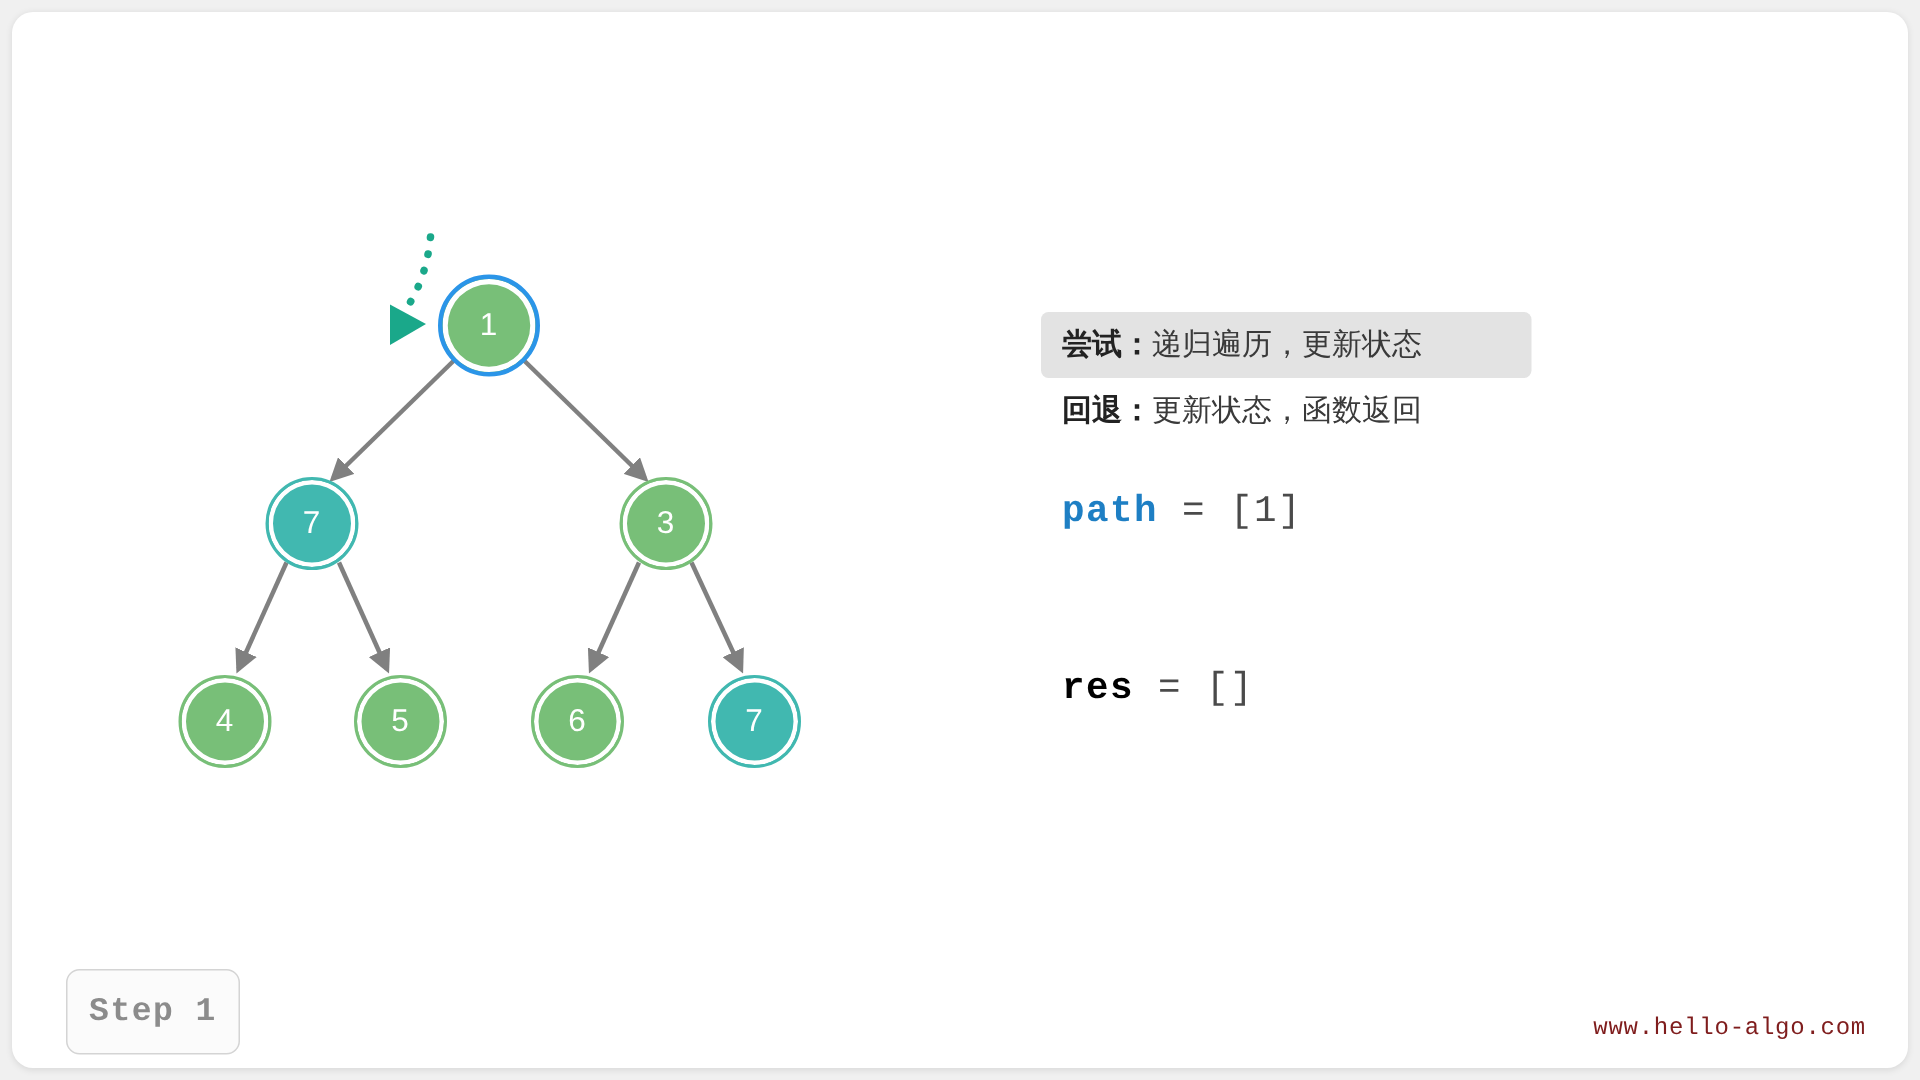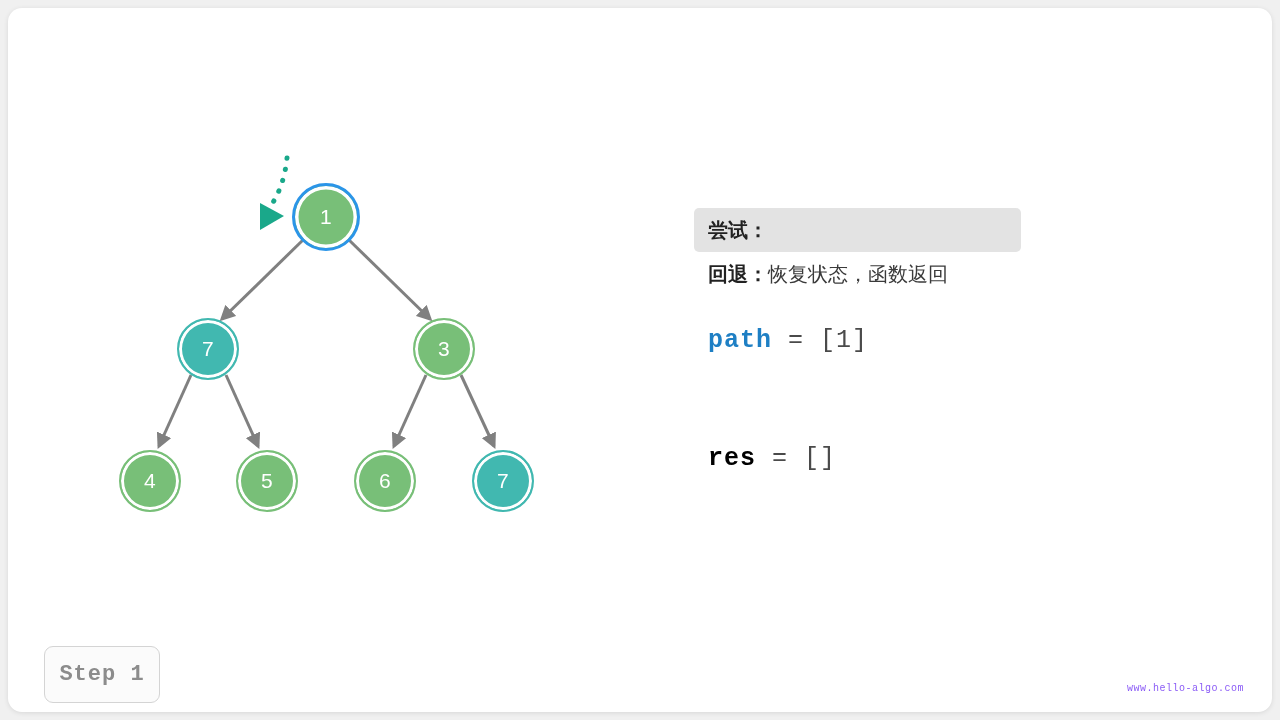--- a/index.html
+++ b/index.html
@@ -131,22 +131,22 @@
     letter-spacing: 1px;
     box-sizing: border-box;
   }
 
   
   #watermark {
     position: absolute;
     right: 28px;
     bottom: 18px;
     font-family: "Liberation Mono", monospace;
-    font-size: 10px;
-    color: #8b5cf6;
+    font-size: 16px;
+    color: #7f1d1d;
     letter-spacing: 0.5px;
   }
 </style>
 </head>
 <body>
 
 <div id="stage">
   <div id="card">
 
     <svg id="tree-svg" viewBox="0 0 660 704" xmlns="http://www.w3.org/2000/svg">
@@ -199,25 +199,26 @@
     </div>
 
     <div class="node node-teal" style="left:464px; top:442px; width:62px; height:62px;">
       <span>7</span>
     </div>
 
     <div id="panel">
 
       <div class="desc-row hl">
         <span class="desc-label">尝试：</span>
+        <span class="desc-text">递归遍历，更新状态</span>
       </div>
 
       <div class="desc-row">
         <span class="desc-label">回退：</span>
-        <span class="desc-text">恢复状态，函数返回</span>
+        <span class="desc-text">更新状态，函数返回</span>
       </div>
 
       <div class="var-row" id="var-path">
         <span class="var-name-path">path</span><span class="var-rest"> = [1]</span>
       </div>
 
       <div class="var-row" id="var-res">
         <span class="var-name-res">res</span><span class="var-rest"> = []</span>
       </div>
 

